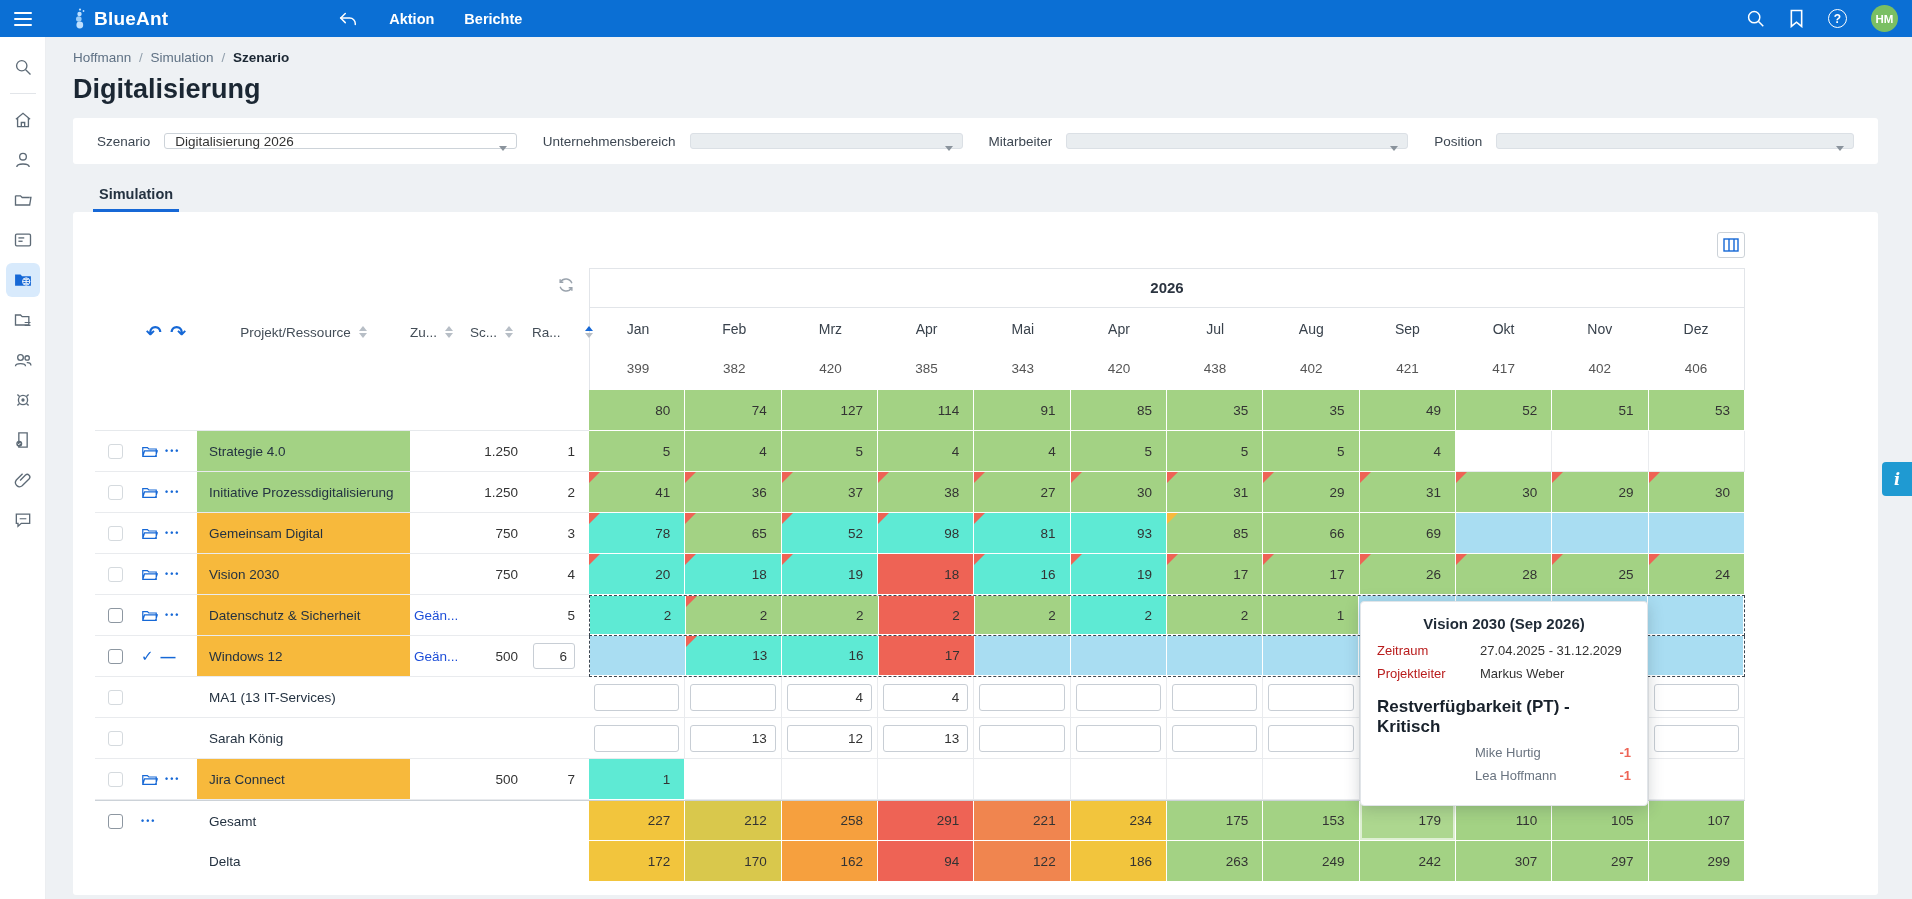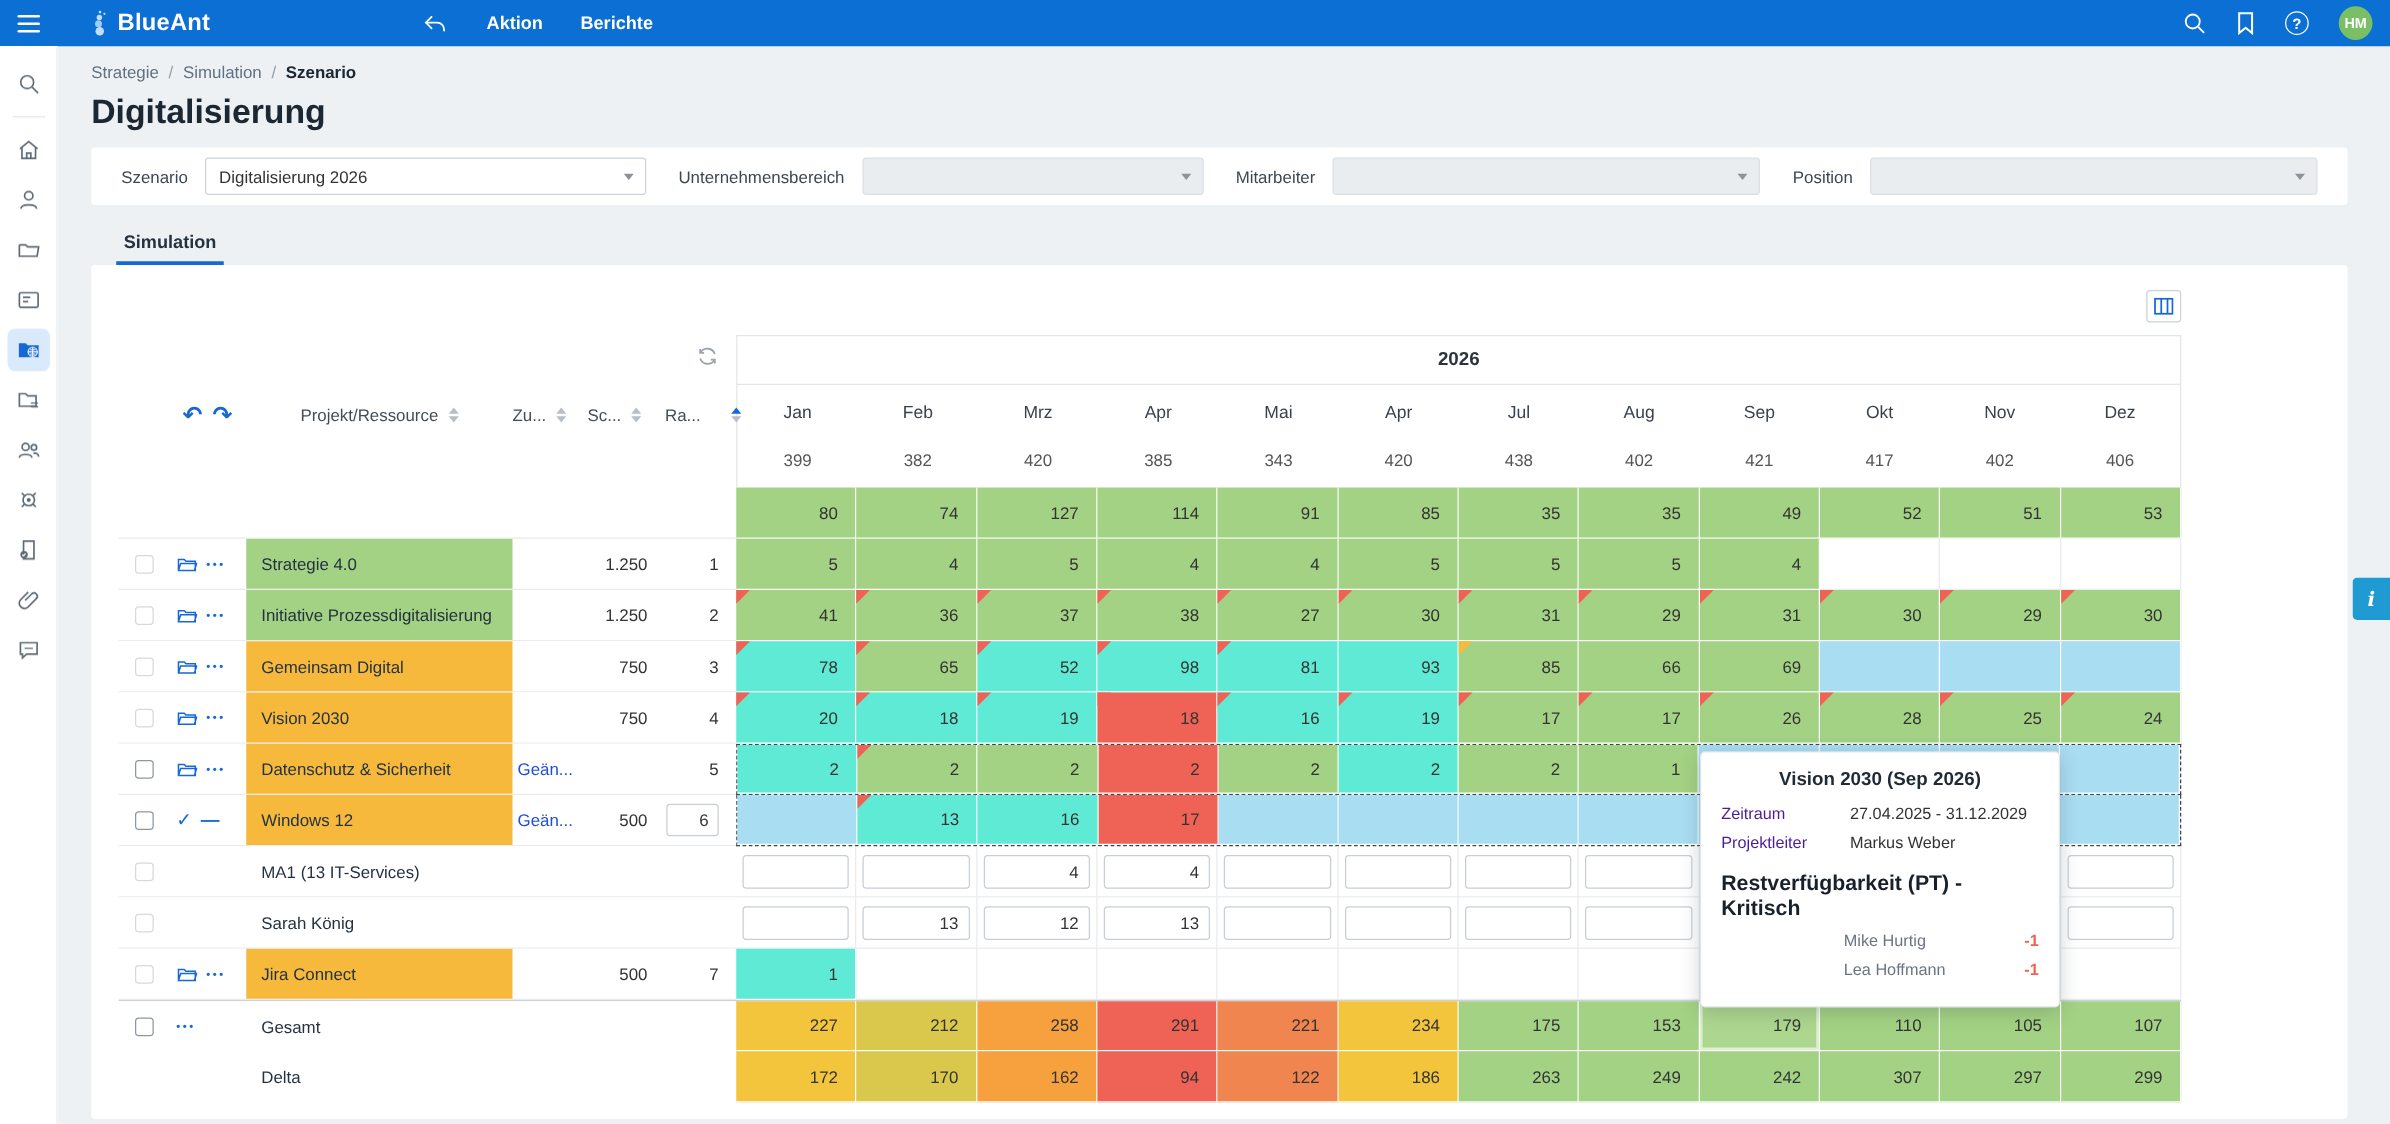--- a/index.html
+++ b/index.html
@@ -35,21 +35,21 @@
   .breadcrumb { font-size:13.5px; color:#5f7184; }
   .bc-link { cursor:pointer; }
   .bc-sep { color:#92a0ad; margin:0 4px; }
   .bc-cur { color:#1b2733; font-weight:700; }
   .page-title { font-size:27px; font-weight:700; color:#1b2733; margin-top:9px; }
 
   .filter-card { margin-top:13px; background:#fff; border-radius:3px; height:46px; display:flex; align-items:center;
     padding:0 24px; gap:26px; }
   .fgroup { flex:1; display:flex; align-items:center; gap:14px; }
   .flabel { font-size:13.5px; color:#3d4752; white-space:nowrap; }
-  .select { flex:1; height:30px; border:1px solid #cdd3d9; border-radius:3px; background:#fff; position:relative;
+  .select { flex:1; height:16px; border:1px solid #cdd3d9; border-radius:3px; background:#fff; position:relative;
     display:flex; align-items:center; padding:0 26px 0 10px; font-size:13.5px; color:#333; cursor:pointer; }
   .select.dis { background:#e9edf0; border-color:#dbe0e5; }
   .caret { position:absolute; right:9px; top:12px; width:0; height:0; border-left:4.5px solid transparent;
     border-right:4.5px solid transparent; border-top:5.5px solid #8a939c; }
 
   .tabbar { margin-top:16px; padding-left:20px; }
   .tab { display:inline-block; font-size:14.5px; font-weight:700; color:#243241; padding:6px 6px 7px;
     border-bottom:3px solid #1668d6; cursor:pointer; }
 
   .card { background:#fff; border-radius:3px; width:1805px; height:683px; padding:18px 0 0 22px; position:relative; }
@@ -122,21 +122,21 @@
   .row-grid.sel-last { border-bottom:1px dashed #3c4650; }
 
   .totals-sep { border-top:1px solid #ccd2d8; }
   .total-row .row-fixed { border-bottom:none; }
 
   
   .tooltip { position:absolute; left:1265px; top:333px; width:288px; background:#fff; border:1px solid #e1e5e9;
     border-radius:4px; box-shadow:0 3px 16px rgba(40,50,60,.22); padding:13px 16px 14px; z-index:20; }
   .tt-title { text-align:center; font-weight:700; font-size:15px; color:#1f2a36; margin-bottom:11px; }
   .tt-row { display:flex; font-size:13px; margin:8px 0; }
-  .tt-label { width:103px; color:#4c1d95; }
+  .tt-label { width:103px; color:#b91c1c; }
   .tt-val { color:#333; }
   .tt-head { font-size:17px; font-weight:700; color:#18212b; margin:16px 0 7px; }
   .tt-person { display:flex; font-size:13px; margin:8px 0; color:#6a7480; }
   .tt-pname { margin-left:98px; flex:1; }
   .tt-pval { color:#ee6355; font-weight:600; }
 
   .info-tab { position:fixed; right:0; top:462px; width:30px; height:34px; background:#1f9ad2; color:#fff;
     border-radius:4px 0 0 4px; display:flex; align-items:center; justify-content:center; z-index:40;
     font-family:"DejaVu Serif",serif; font-style:italic; font-weight:700; font-size:16px; cursor:pointer; }
 </style>
@@ -259,21 +259,21 @@
   <div class="side-item">
     <svg viewBox="0 0 24 24" fill="none" stroke="#5d6a76" stroke-width="1.6">
         <path d="M4 5 h16 v11 H10 l-4 3.5 V16 H4 z"></path>
         <path d="M8 10.5 h8" stroke-width="1.3"></path>
       </svg>
   </div>
 </div>
 
 <div class="content">
   <div class="breadcrumb">
-    <span class="bc-link">Strategie</span>
+    <span class="bc-link">Hoffmann</span>
     <span class="bc-sep">/</span>
     <span class="bc-link">Simulation</span>
     <span class="bc-sep">/</span>
     <span class="bc-cur">Szenario</span>
   </div>
   <div class="page-title">Digitalisierung</div>
 
   <div class="filter-card">
     <div class="fgroup">
       <span class="flabel">Szenario</span>

